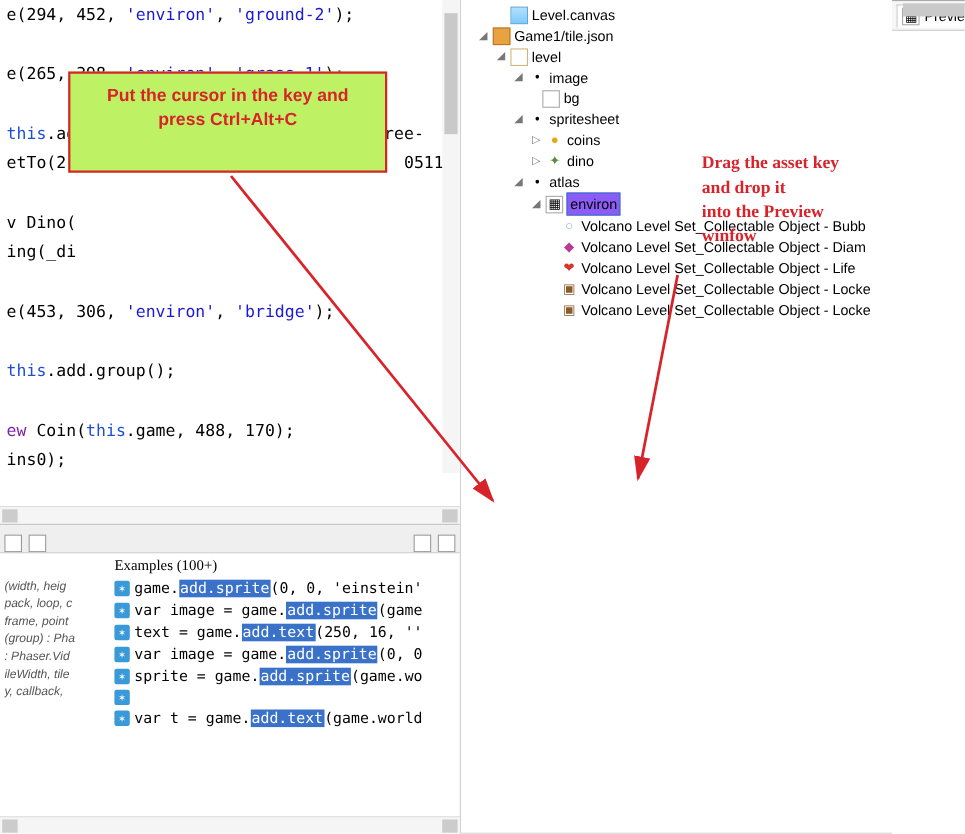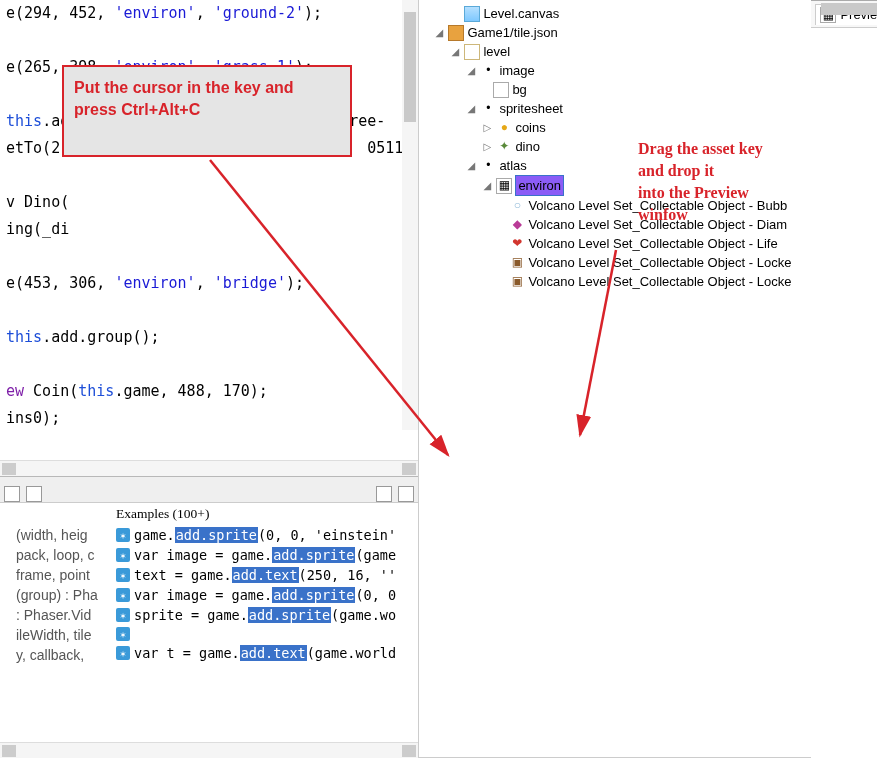--- a/index.html
+++ b/index.html
@@ -5,31 +5,31 @@
   * { box-sizing: border-box; margin: 0; padding: 0; }
   body { font-family: "Segoe UI", Arial, sans-serif; font-size: 13px; background: #fff; color: #000; width: 877px; height: 758px; overflow: hidden; position: relative; }
   .main { display: flex; width: 877px; height: 758px; }
   .left-col { width: 435px; display: flex; flex-direction: column; border-right: 1px solid #ccc; }
   .right-col { flex: 1; display: flex; }
   .editor { flex: 0 0 460px; position: relative; font-family: Consolas, monospace; font-size: 15px; line-height: 27px; padding: 0 6px; overflow:hidden; background:#fff;}
   .code { white-space: pre; }
   .kw-this { color: #1d4ed8; }
   .kw-new { color: #7e1fa8; }
   .str { color: #1a1ad6; }
-  .callout { position: absolute; top: 65px; left: 62px; width: 290px; height: 92px; border: 2px solid #d8232a; background: #e5e5e5; padding: 10px 10px; color: #d8232a; font-family: "Segoe UI", sans-serif; font-weight: bold; font-size: 16px; line-height: 22px; z-index: 5; }
+  .callout { position: absolute; top: 65px; left: 62px; width: 290px; height: 92px; border: 2px solid #d8232a; background: #bef264; padding: 10px 10px; color: #d8232a; font-family: "Segoe UI", sans-serif; font-weight: bold; font-size: 16px; line-height: 22px; z-index: 5; text-align: center; }
   .editor-scroll-x { height: 16px; border-top: 1px solid #ddd; background: #f5f5f5; position: relative; }
   .editor-scroll-x::before { content:''; position:absolute; left:2px; top:2px; width:14px; height:12px; background:#ccc;}
   .editor-scroll-x::after { content:''; position:absolute; right:2px; top:2px; width:14px; height:12px; background:#ccc;}
   .side-scroll { position:absolute; right:0; top:0; width:16px; height:430px; background:#f5f5f5;}
   .side-scroll::before{content:'';position:absolute;left:2px;top:12px;width:12px;height:110px;background:#c9c9c9;}
 
   .bottom-tabs { height: 26px; border-top: 1px solid #b8b8b8; background: #efefef; display:flex; align-items:flex-end; padding: 0 4px; gap:6px;}
   .mini-icon { width:16px; height:16px; border:1px solid #999; background:#fff;}
   .bottom-panel { flex:1; display:flex; border-top:1px solid #ccc; overflow:hidden;}
-  .api-col { width: 100px; font-size:14px; color:#555; padding: 22px 4px 4px 4px; overflow:hidden;margin-left:12px;}
+  .api-col { width: 100px; font-size:11px; font-style: italic; color:#555; padding: 22px 4px 4px 4px; overflow:hidden;}
   .api-col div { white-space: nowrap; padding: 2px 0; overflow:hidden;}
   .ex-col { flex:1; font-family: Consolas, monospace; font-size:13.5px; overflow:hidden;}
   .ex-head { font-family: "Segoe UI"; font-style: normal; padding:3px 4px;}
   .ex-line { white-space: nowrap; padding:2px 4px; display:flex; align-items:center; gap:4px;}
   .ex-icon { flex:0 0 14px; height:14px; border-radius:2px; background:#3a9ad9; display:inline-flex;align-items:center;justify-content:center;color:#fff;font-size:10px;font-weight:bold;}
   .hl { background:#3a72c9; color:#fff; padding:0 1px;}
 
   .tree-wrap { flex:0 0 392px; overflow:auto; padding: 4px 2px; font-size:13px; line-height:19px; border-bottom:1px solid #ccc; position:relative;}
   .tree-node { white-space: nowrap; display:flex; align-items:center; gap:3px;}
   .tw { display:inline-block; width:12px; text-align:center; color:#777; cursor:pointer; font-size:10px;}

